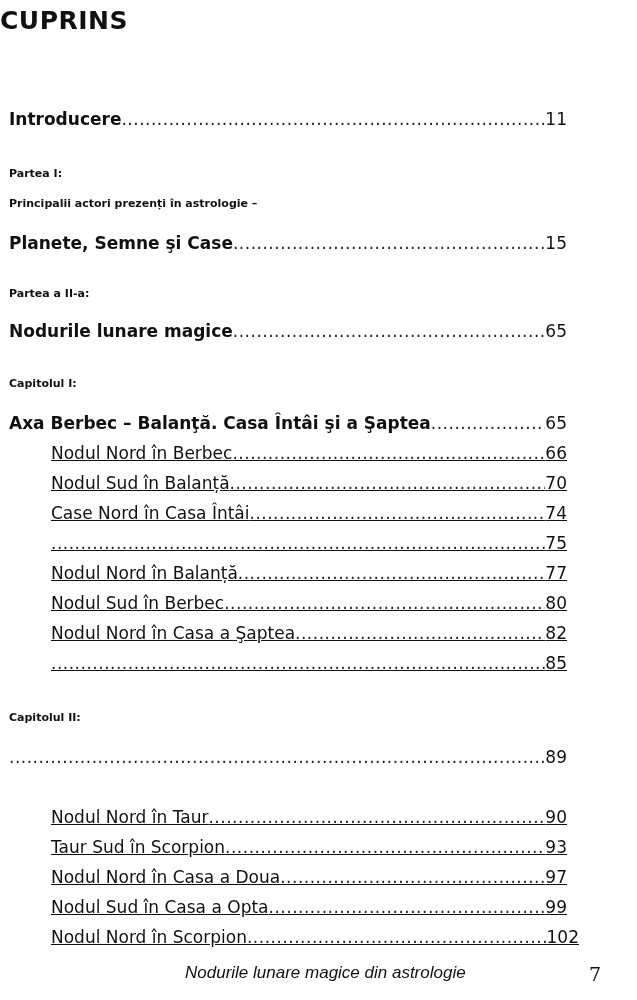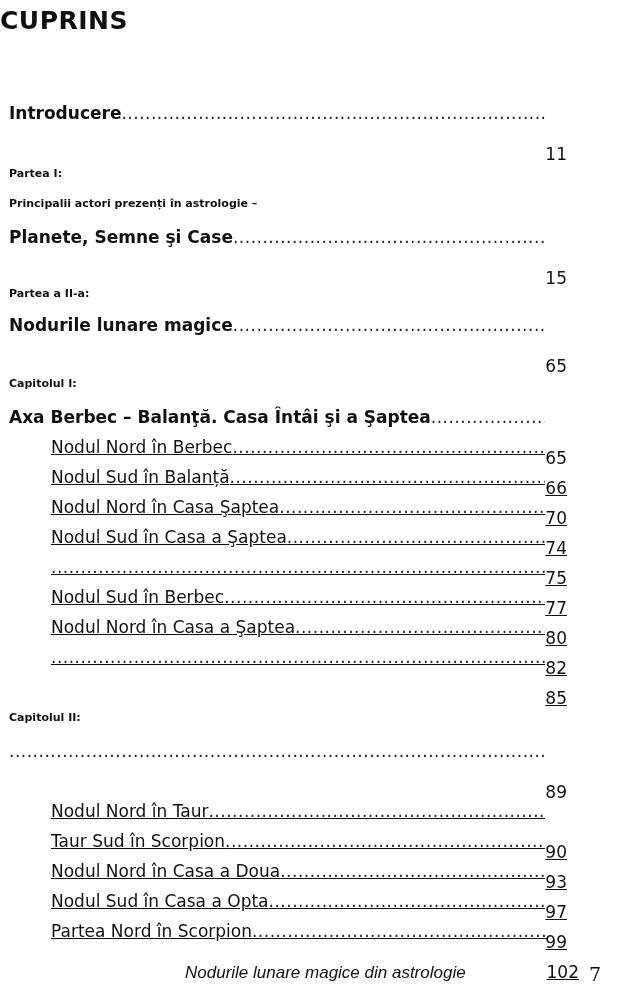--- a/index.html
+++ b/index.html
@@ -1,21 +1,21 @@
 <!DOCTYPE html>
 <html><head>
   <meta charset="utf-8">
   <style>
     html, body { margin: 0; padding: 0; background: #ffffff; }
     body { width: 637px; height: 1000px; position: relative; overflow: hidden;
            font-family: "DejaVu Sans", sans-serif; color: #111; }
     .title { position: absolute; top: 6px; left: 0; width: 637px; text-align: left;
              font-size: 25px; font-weight: bold; letter-spacing: 0.5px; }
     .row { position: absolute; left: 9px; width: 558px; height: 26px; display: flex;
-           align-items: flex-start; font-size: 17px; white-space: nowrap; }
+           align-items: flex-end; font-size: 17px; white-space: nowrap; }
     .row.bold { font-weight: bold; font-size: 17px; }
     .row.sub { left: 51px; width: 516px; font-weight: normal; font-size: 17px; text-decoration: underline; }
     .row .label { flex: 0 0 auto; }
     .row .leader { flex: 1 1 auto; overflow: hidden; font-weight: normal; color: #222;
                    letter-spacing: 0.5px; }
     .row .leader::after { content: "....................................................................................................................................................................................................."; }
     .row .page { flex: 0 0 auto; font-weight: normal; margin-top: 41px; }
     .heading { position: absolute; left: 9px; font-size: 11px; font-weight: bold; white-space: nowrap; }
     .footer { position: absolute; top: 963px; left: 185px; font-family: Liberation Sans, sans-serif;
               font-style: italic; font-size: 17px; }
@@ -59,30 +59,30 @@
   <span class="label">Nodul Nord în Berbec</span>
   <span class="leader"></span>
   <span class="page">66</span>
 </div>
 <div class="row sub" style="top:467px">
   <span class="label">Nodul Sud în Balanță</span>
   <span class="leader"></span>
   <span class="page">70</span>
 </div>
 <div class="row sub" style="top:497px">
-  <span class="label">Nodul Nord în Casa Şaptea</span>
+  <span class="label">Case Nord în Casa Întâi</span>
   <span class="leader"></span>
   <span class="page">74</span>
 </div>
 <div class="row sub" style="top:527px">
-  <span class="label">Nodul Sud în Casa a Şaptea</span>
   <span class="leader"></span>
   <span class="page">75</span>
 </div>
 <div class="row sub" style="top:557px">
+  <span class="label">Nodul Nord în Balanță</span>
   <span class="leader"></span>
   <span class="page">77</span>
 </div>
 <div class="row sub" style="top:587px">
   <span class="label">Nodul Sud în Berbec</span>
   <span class="leader"></span>
   <span class="page">80</span>
 </div>
 <div class="row sub" style="top:617px">
   <span class="label">Nodul Nord în Casa a Şaptea</span>
@@ -114,19 +114,19 @@
   <span class="label">Nodul Nord în Casa a Doua</span>
   <span class="leader"></span>
   <span class="page">97</span>
 </div>
 <div class="row sub" style="top:891px">
   <span class="label">Nodul Sud în Casa a Opta</span>
   <span class="leader"></span>
   <span class="page">99</span>
 </div>
 <div class="row sub" style="top:921px; width:528px">
-  <span class="label">Partea Nord în Scorpion</span>
+  <span class="label">Nodul Nord în Scorpion</span>
   <span class="leader"></span>
   <span class="page">102</span>
 </div>
 
 <div class="footer">Nodurile lunare magice din astrologie</div>
 <div class="pagenum">7</div>
 
 </body></html>

